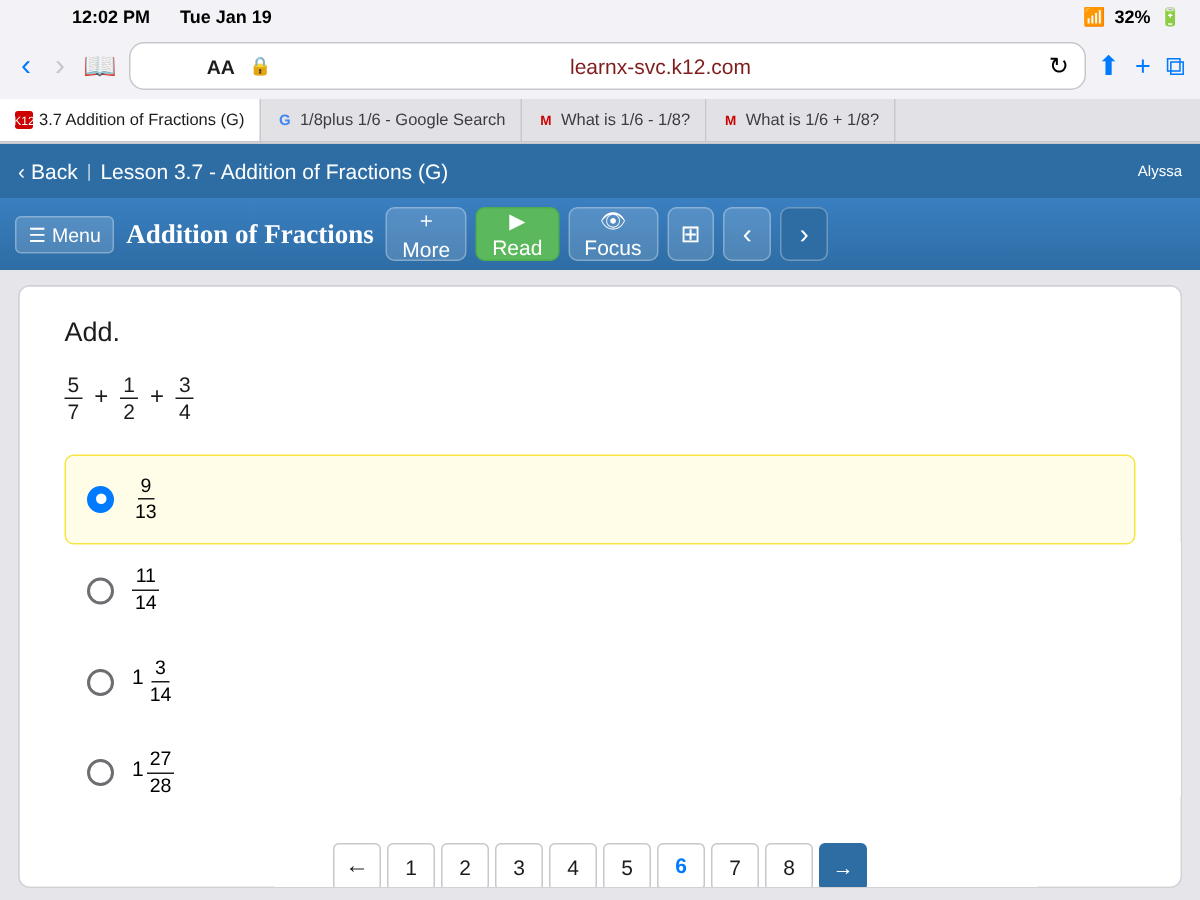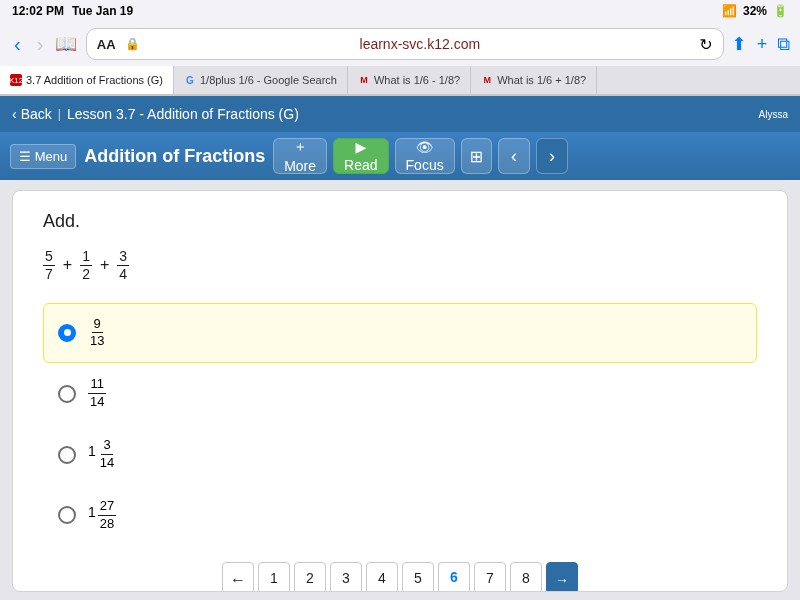--- a/index.html
+++ b/index.html
@@ -16,21 +16,21 @@
     .status-bar {
       background: #f2f2f7;
       display: flex;
       justify-content: space-between;
       align-items: center;
       padding: 0 12px;
       height: 22px;
       font-size: 12px;
       font-weight: 600;
     }
-    .status-bar-left { display: flex; align-items: flex-start; gap: 8px; }
+    .status-bar-left { display: flex; align-items: flex-start; gap: 20px; margin-left: 36px; }
     .status-bar-right { display: flex; align-items: center; gap: 6px; }
 
     
     .browser-chrome {
       background: #f2f2f7;
       border-bottom: 1px solid #c7c7cc;
     }
     .nav-bar {
       display: flex;
       align-items: center;
@@ -60,21 +60,21 @@
       background: #fff;
       border: 1px solid #c7c7cc;
       border-radius: 10px;
       display: flex;
       align-items: center;
       padding: 4px 10px;
       gap: 6px;
       height: 32px;
     }
     .address-text { font-size: 14px; color: #7f1d1d; flex: 1; text-align: center; }
-    .aa-label { font-size: 13px; font-weight: 600; color: #1c1c1e; margin-right: 4px; }
+    .aa-label { font-size: 13px; font-weight: 600; color: #1c1c1e; margin-right: 4px; margin-left: 41px; }
     .lock-icon { font-size: 12px; color: #6d6d72; }
     .nav-actions { display: flex; gap: 10px; }
     .nav-action-btn {
       background: none;
       border: none;
       font-size: 18px;
       color: #007aff;
       cursor: pointer;
     }
 
@@ -166,20 +166,21 @@
       font-size: 10px;
       color: rgba(255,255,255,0.8);
       text-transform: uppercase;
       letter-spacing: 0.5px;
     }
     .lesson-title {
       font-size: 18px;
       color: #fff;
       font-weight: 600;
       flex: 1;
+      font-family: Liberation Serif, serif;
     }
     .toolbar-actions {
       display: flex;
       align-items: center;
       gap: 6px;
     }
     .toolbar-btn {
       background: rgba(255,255,255,0.15);
       border: 1px solid rgba(255,255,255,0.3);
       border-radius: 6px;

